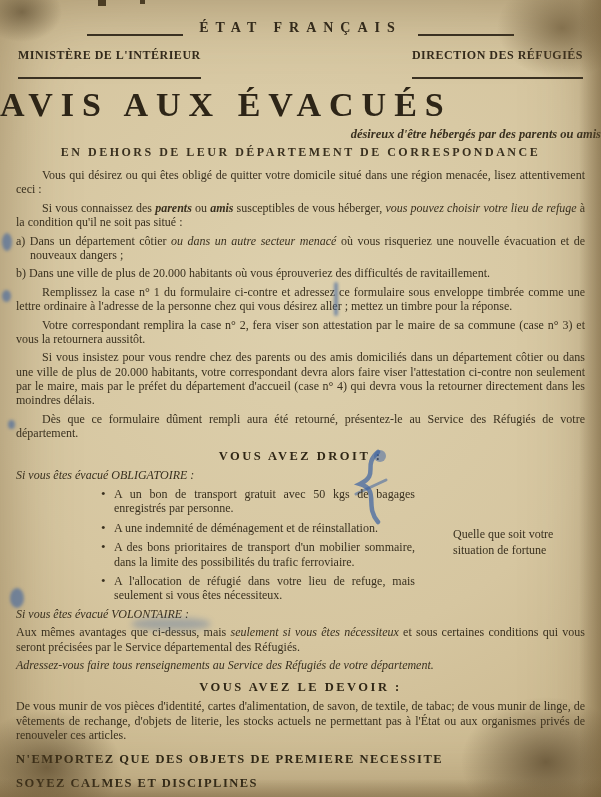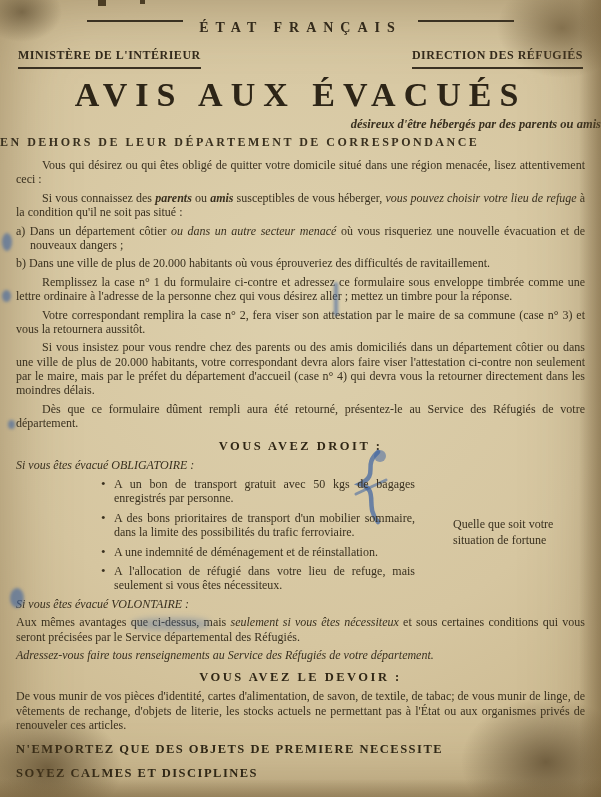--- a/index.html
+++ b/index.html
@@ -30,32 +30,32 @@
   .edge-bottom{ bottom:0; left:0; width:100%; height:18px;
          background:linear-gradient(to top, rgba(104,82,46,.4), rgba(104,82,46,0)); }
   .tick{ background:#4a3c24; }
 
   .ink{ position:absolute; background:rgba(60,98,160,.6); filter:blur(1.5px);
         border-radius:50%; pointer-events:none; }
   .ink.smudge{ filter:blur(3px); opacity:.55; border-radius:40%; }
   .scribble{ position:absolute; pointer-events:none; }
 
   
-  .etat-row{ display:flex; align-items:flex-start; justify-content:center; gap:16px; margin-top:20px; }
+  .etat-row{ display:flex; align-items:flex-end; justify-content:center; gap:16px; margin-top:20px; }
   .rule{ width:96px; height:2px; background:#3a3122; }
   .etat-text{ font-size:14px; font-weight:bold; letter-spacing:7px; color:#332a1b; }
 
   .org-row{ display:flex; justify-content:space-between; padding:0 18px; margin-top:12px; }
   .org{ font-size:12px; font-weight:bold; letter-spacing:.5px;
-        border-bottom:2px solid #3a3122; padding-bottom:4px; color:#332a1b; }
+        border-bottom:2px solid #3a3122; padding-bottom:14px; color:#332a1b; }
 
-  .title{ text-align:center; font-size:34px; font-weight:bold; letter-spacing:8px;
+  .title{ text-align:left; font-size:34px; font-weight:bold; letter-spacing:8px;
           margin-top:7px; color:#2d2517; }
   .sub-italic{ text-align:right; font-style:italic; font-weight:bold; font-size:12.5px; margin-top:3px; }
-  .sub-caps{ font-weight:bold; font-size:12px; letter-spacing:2.5px; margin-top:3px; }
+  .sub-caps{ text-align:center; font-weight:bold; font-size:12px; letter-spacing:2.5px; margin-top:3px; }
 
   
   .body{ padding:4px 16px 0; font-size:12px; line-height:1.2; }
   .body p{ margin:4px 0 0; text-align:justify; }
   .indent{ text-indent:26px; }
   .hang{ padding-left:14px; text-indent:-14px; margin-top:3px; }
   h2{ text-align:center; font-size:12.5px; font-weight:bold; letter-spacing:2.5px;
       margin:8px 0 3px; color:#302716; }
   .label{ font-style:italic; margin-top:7px; }
   em{ font-style:italic; }
@@ -130,22 +130,22 @@
     <p class="indent">Si vous insistez pour vous rendre chez des parents ou des amis domiciliés dans un département côtier ou dans une ville de plus de 20.000 habitants, votre correspondant devra alors faire viser l'attestation ci-contre non seulement par le maire, mais par le préfet du département d'accueil (case n° 4) qui devra vous la retourner directement dans les moindres délais.</p>
     <p class="indent">Dès que ce formulaire dûment rempli aura été retourné, présentez-le au Service des Réfugiés de votre département.</p>
 
     <section>
       <h2>VOUS AVEZ DROIT :</h2>
       <p class="label">Si vous êtes évacué OBLIGATOIRE :</p>
 
       <div class="droit-cols">
         <ul class="bullets">
           <li>A un bon de transport gratuit avec 50 kgs de bagages enregistrés par personne.</li>
+          <li>A une indemnité de déménagement et de réinstallation.</li>
           <li>A des bons prioritaires de transport d'un mobilier sommaire, dans la limite des possibilités du trafic ferroviaire.</li>
-          <li>A une indemnité de déménagement et de réinstallation.</li>
           <li>A l'allocation de réfugié dans votre lieu de refuge, mais seulement si vous êtes nécessiteux.</li>
         </ul>
         <div class="side-note">Quelle que soit votre situation de fortune</div>
       </div>
 
       <p class="label">Si vous êtes évacué VOLONTAIRE :</p>
 
       <p class="indented-block"><span>Aux mêmes avantages que ci-dessus, mais </span><em>seulement si vous êtes nécessiteux</em><span> et sous certaines conditions qui vous seront précisées par le Service départemental des Réfugiés.</span></p>
 
       <p class="indented-block italic">Adressez-vous faire tous renseignements au Service des Réfugiés de votre département.</p>

